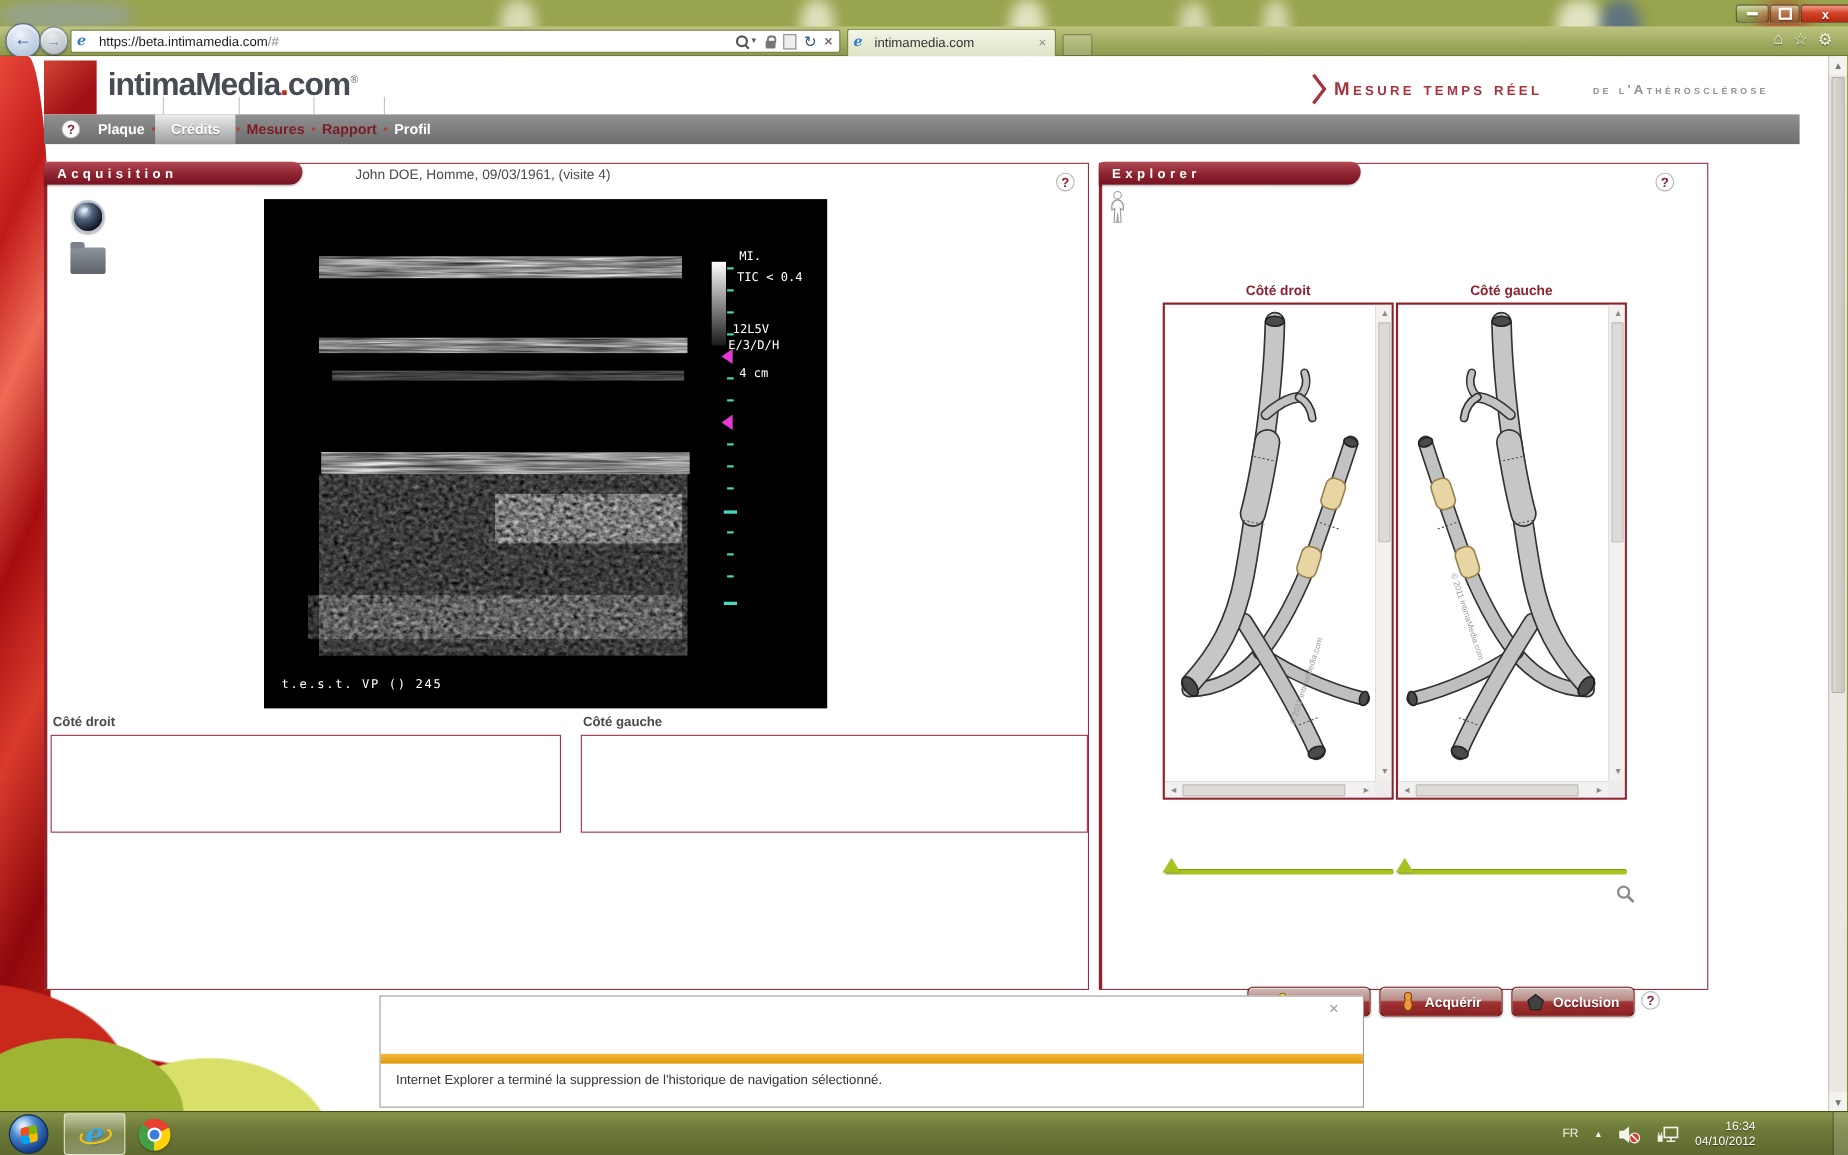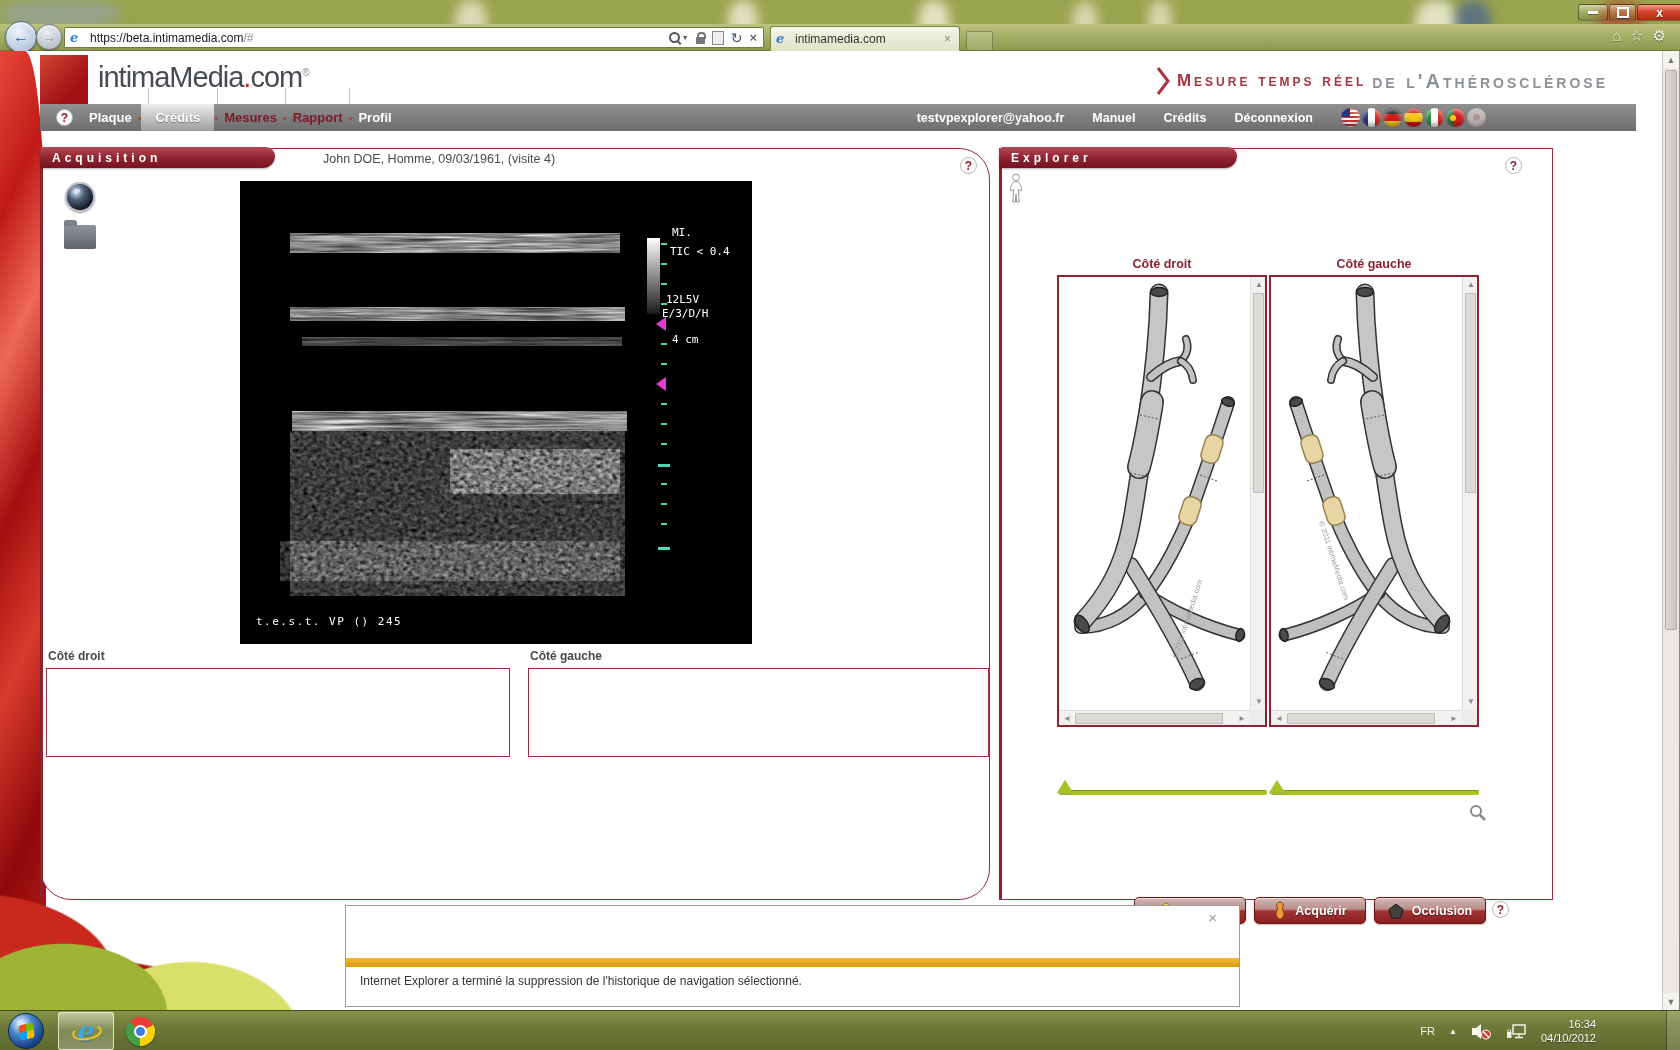--- a/index.html
+++ b/index.html
@@ -44,27 +44,27 @@
      background:linear-gradient(115deg,#e8483a 0%,#c01a18 16%,#ef6a55 30%,#a50d10 46%,#d93b2c 62%,#8f080c 80%,#c2221c 100%);
      border-radius:0 46% 0 0 / 0 220px 0 0;}
   .deco-bl{position:absolute;left:0;top:822px;width:352px;height:137px;background:
      radial-gradient(180px 120px at 18% 102%, #9fb435 0 57%, rgba(159,180,53,0) 58%),
      radial-gradient(260px 160px at -8% 80%, #c9281c 0 55%, rgba(201,40,28,0) 56%),
      radial-gradient(250px 190px at 54% 128%, #d8e06a 0 45%, rgba(216,224,106,0) 46%),
      radial-gradient(330px 230px at 28% 152%, #b01215 0 52%, rgba(176,18,21,0) 53%);}
 
   .logo-block{position:absolute;left:40px;top:4px;width:48px;height:49px;background:linear-gradient(135deg,#d24535,#a01215 70%);}
   .header-white{position:absolute;left:88px;top:4px;width:1548px;height:49px;background:#fff;}
-  .logotext{position:absolute;left:10px;top:6px;font-weight:normal;font-size:29px;color:#474c52;letter-spacing:-1px;}
+  .logotext{position:absolute;left:10px;top:6px;font-weight:bold;font-size:29px;color:#474c52;letter-spacing:-1px;}
   .logotext .dot{color:#c22a1e;}
   .logotext .reg{font-size:10px;color:#8a8a8a;vertical-align:super;letter-spacing:0;}
   .hsep{position:absolute;top:33px;width:1px;height:16px;background:#c4c4c4;}
   .tagline{position:absolute;right:28px;top:10px;display:flex;align-items:center;gap:6px;}
   .tag-red{font-variant:small-caps;font-weight:bold;letter-spacing:3px;font-size:17px;color:#a8343f;}
-  .tag-gray{font-variant:small-caps;font-weight:bold;letter-spacing:3px;font-size:20px;color:#8d9297;}
+  .tag-gray{font-variant:small-caps;font-weight:bold;letter-spacing:3px;font-size:12px;color:#8d9297;margin-left:40px;}
 
   .navbar{position:absolute;left:40px;top:53px;width:1596px;height:27px;
           background:linear-gradient(180deg,#909090,#6d6d6d);display:flex;align-items:center;}
   .helpcirc{width:17px;height:17px;border-radius:50%;background:#fff;border:1px solid #b5b5b5;
             display:flex;align-items:center;justify-content:center;font-weight:bold;font-size:12px;color:#8e1f2f;box-sizing:border-box;}
   .navitem{font-weight:bold;font-size:13px;color:#fff;letter-spacing:0;padding:0 6px;}
   .navitem.accent{color:#7e1a26;}
   .navitem.active{background:linear-gradient(180deg,#ececec,#9d9d9d);align-self:stretch;display:flex;align-items:center;
                   padding:0 14px;text-shadow:0 1px 1px #777;}
   .navdot{color:#b23a30;font-size:11px;}
@@ -245,38 +245,23 @@
       <span class="navitem">Plaque</span>
       <span class="navdot">•</span>
       <span class="navitem active">Crédits</span>
       <span class="navdot">•</span>
       <span class="navitem accent">Mesures</span>
       <span class="navdot">•</span>
       <span class="navitem accent">Rapport</span>
       <span class="navdot">•</span>
       <span class="navitem">Profil</span>
 
-      <div class="navright">
-        <span>testvpexplorer@yahoo.fr</span>
-        <span>Manuel</span>
-        <span>Crédits</span>
-        <span>Déconnexion</span>
-        <span style="display:flex;gap:2px;margin-right:150px;">
-          <span class="flag flag-us"></span>
-          <span class="flag flag-fr"></span>
-          <span class="flag flag-de"></span>
-          <span class="flag flag-es"></span>
-          <span class="flag flag-it"></span>
-          <span class="flag flag-pt"></span>
-          <span class="flag flag-off"></span>
-        </span>
-      </div>
-    </div>
-
-    <div class="panel" style="left:40px;top:97px;width:950px;height:752px;border-radius:31px;">
+    </div>
+
+    <div class="panel" style="left:40px;top:97px;width:950px;height:752px;">
       <div class="patientinfo" style="left:282px;top:3px;">John DOE, Homme, 09/03/1961, (visite 4)</div>
       <div class="helpcirc" style="position:absolute;right:12px;top:8px;">
           <span>?</span>
         </div>
 
       <div class="camicon" style="left:24px;top:33px;"></div>
       <div class="foldericon" style="left:23px;top:76px;"></div>
 
       <div style="position:absolute;left:199px;top:32px;width:512px;height:463px;background:#000;">
         <svg width="512" height="463">

